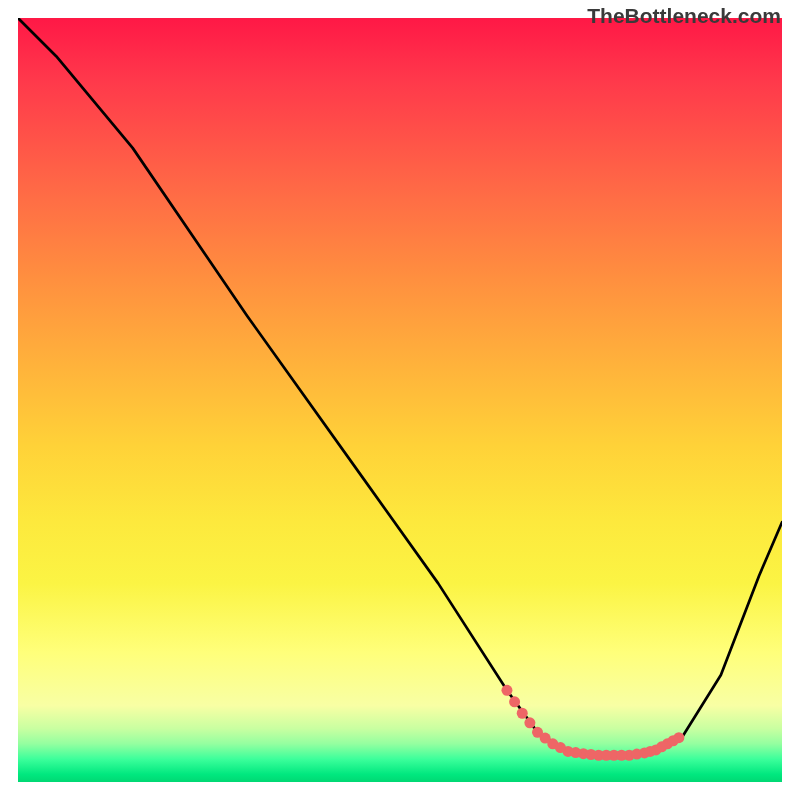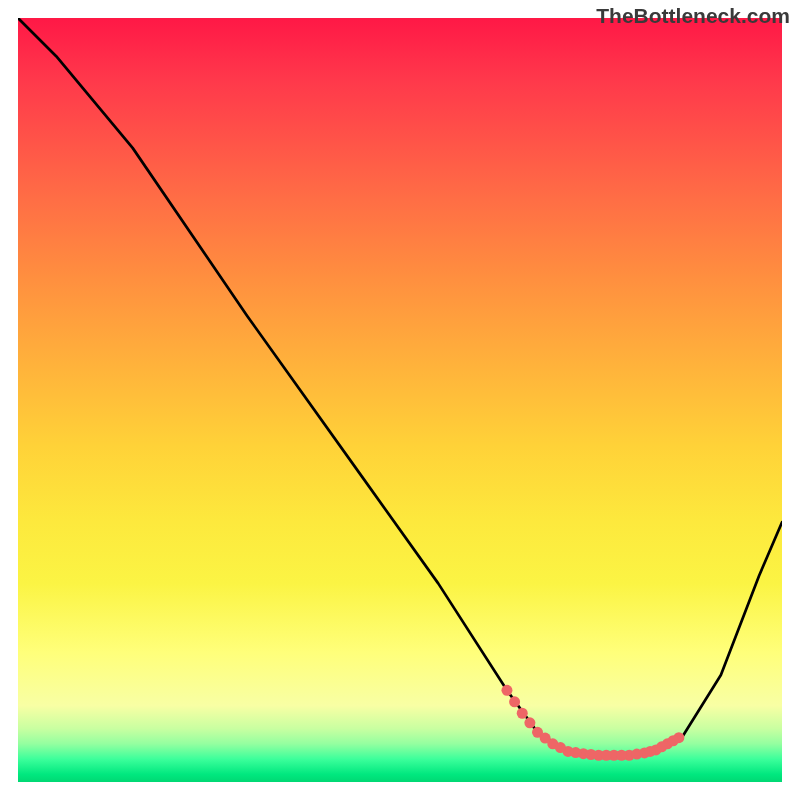--- a/index.html
+++ b/index.html
@@ -11,21 +11,21 @@
     font-family: Arial, Helvetica, sans-serif;
   }
   .chart-container {
     position: relative;
     width: 800px;
     height: 800px;
   }
   .watermark {
     position: absolute;
     top: 4px;
-    right: 10px;
+    right: 19px;
     color: #3a3a3a;
     font-size: 21px;
     font-weight: bold;
     z-index: 10;
   }
   .plot-area {
     position: absolute;
     left: 18px;
     top: 18px;
     width: 764px;

